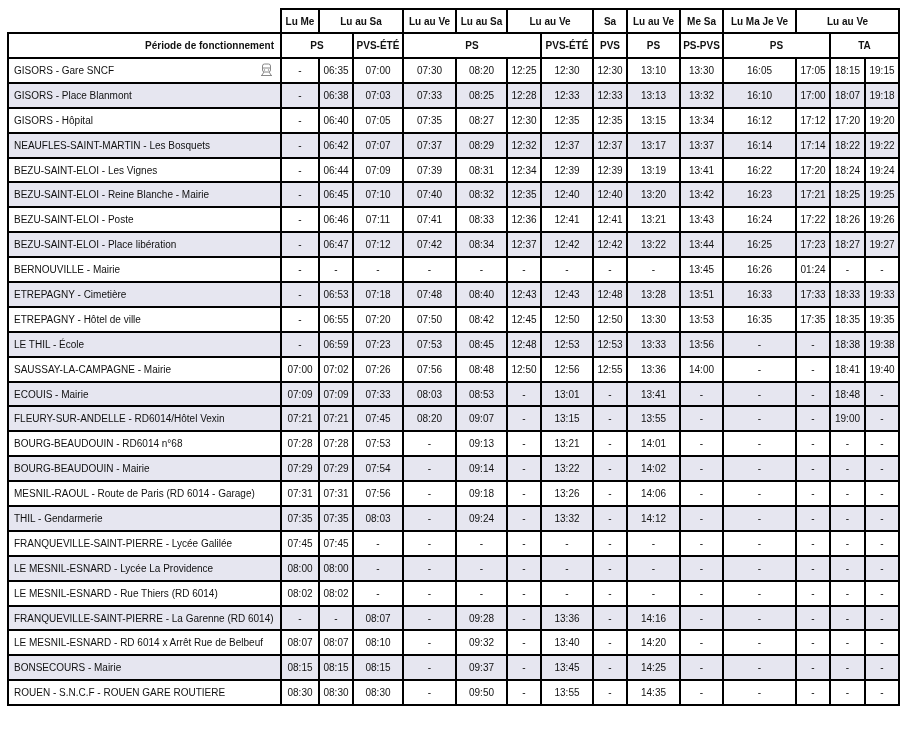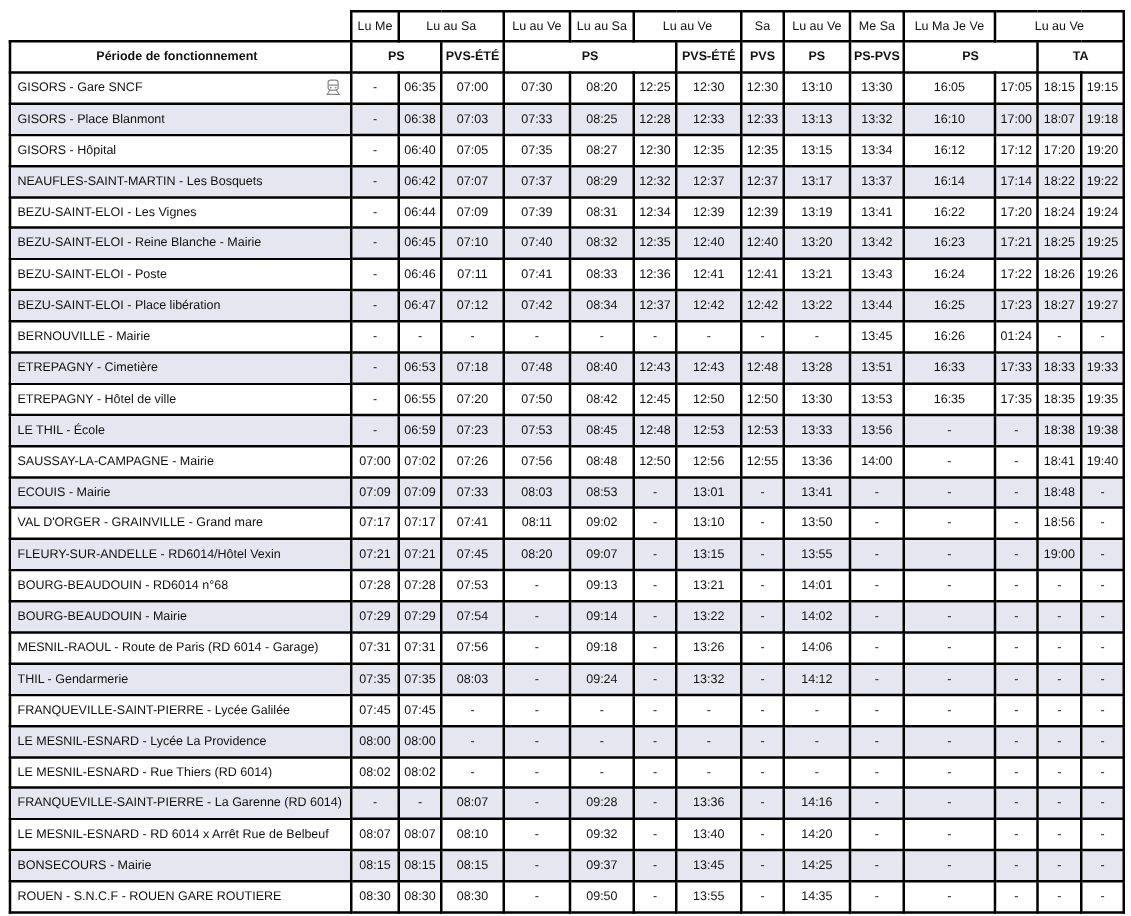--- a/index.html
+++ b/index.html
@@ -1,23 +1,23 @@
 <!DOCTYPE html>
 <html><head>
 <meta charset="utf-8">
 <style>
   html, body { margin: 0; padding: 0; background: #ffffff; }
   body { width: 905px; height: 733px; position: relative; overflow: hidden;
          font-family: "Liberation Sans", "DejaVu Sans", sans-serif; color: #111; }
   table.tt { position: absolute; left: 7px; top: 8px; border-collapse: collapse; table-layout: fixed; }
   table.tt td { border: 2px solid #000; padding: 0; text-align: center; font-size: 10px; white-space: nowrap; overflow: hidden; }
-  tr.days td { height: 22px; font-weight: normal; font-size: 10px; }
+  tr.days td { height: 22px; font-weight: bold; font-size: 10px; }
   tr.days td.blank { border: none; }
   tr.periods td { height: 23px; font-weight: bold; font-size: 10px; }
-  tr.periods td.plabel { text-align: center; padding-right: 6px; }
+  tr.periods td.plabel { text-align: right; padding-right: 6px; }
   tr.row td { height: 22.9px; }
   tr.row.alt td { background: #e6e6f0; }
   td.stop { text-align: left !important; padding-left: 5px !important; position: relative; margin-top: 47px; }
   td.stop .icon { position: absolute; right: 8px; top: 4px; width: 11px; height: 13px; }
 </style>
 </head>
 <body>
 
 <table class="tt">
   <colgroup>
@@ -302,37 +302,20 @@
         <td>-</td>
         <td>13:01</td>
         <td>-</td>
         <td>13:41</td>
         <td>-</td>
         <td>-</td>
         <td>-</td>
         <td>18:48</td>
         <td>-</td>
       </tr>
-      <tr class="row">
-        <td class="stop"><span>VAL D'ORGER - GRAINVILLE - Grand mare</span></td>
-        <td>07:17</td>
-        <td>07:17</td>
-        <td>07:41</td>
-        <td>08:11</td>
-        <td>09:02</td>
-        <td>-</td>
-        <td>13:10</td>
-        <td>-</td>
-        <td>13:50</td>
-        <td>-</td>
-        <td>-</td>
-        <td>-</td>
-        <td>18:56</td>
-        <td>-</td>
-      </tr>
       <tr class="row alt">
         <td class="stop"><span>FLEURY-SUR-ANDELLE - RD6014/Hôtel Vexin</span></td>
         <td>07:21</td>
         <td>07:21</td>
         <td>07:45</td>
         <td>08:20</td>
         <td>09:07</td>
         <td>-</td>
         <td>13:15</td>
         <td>-</td>

